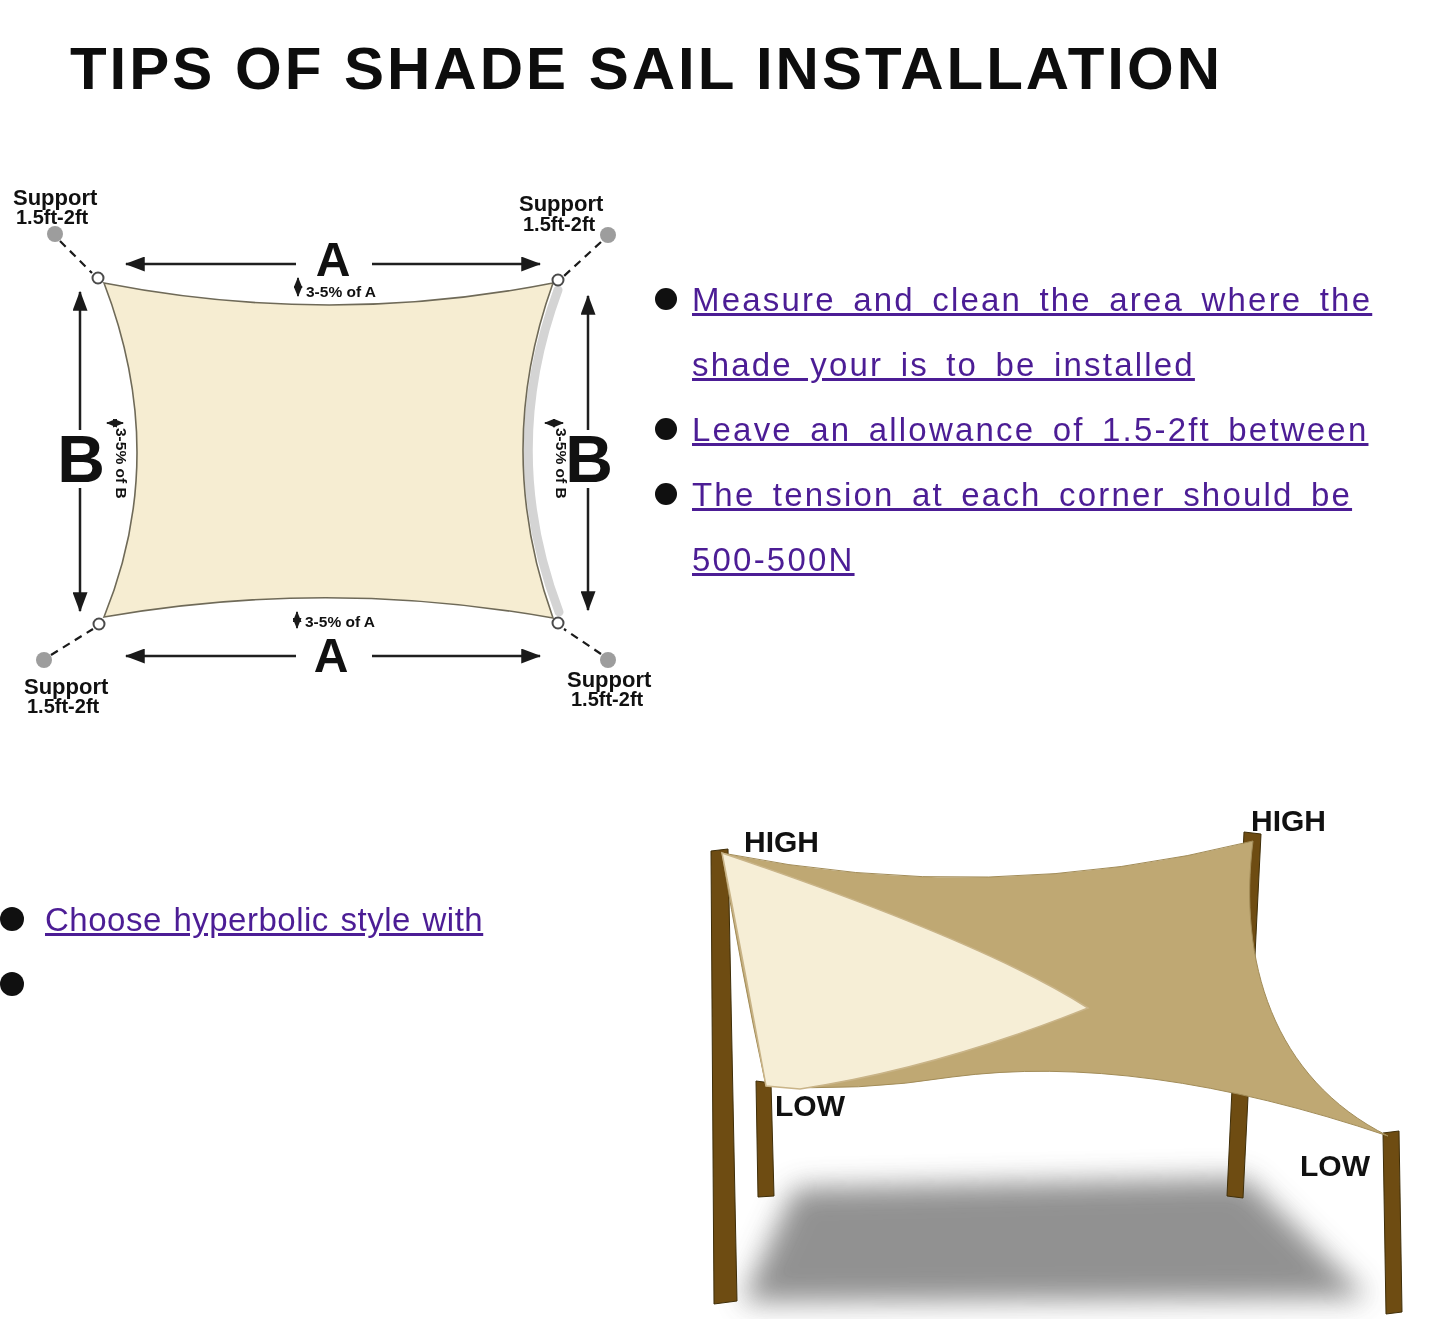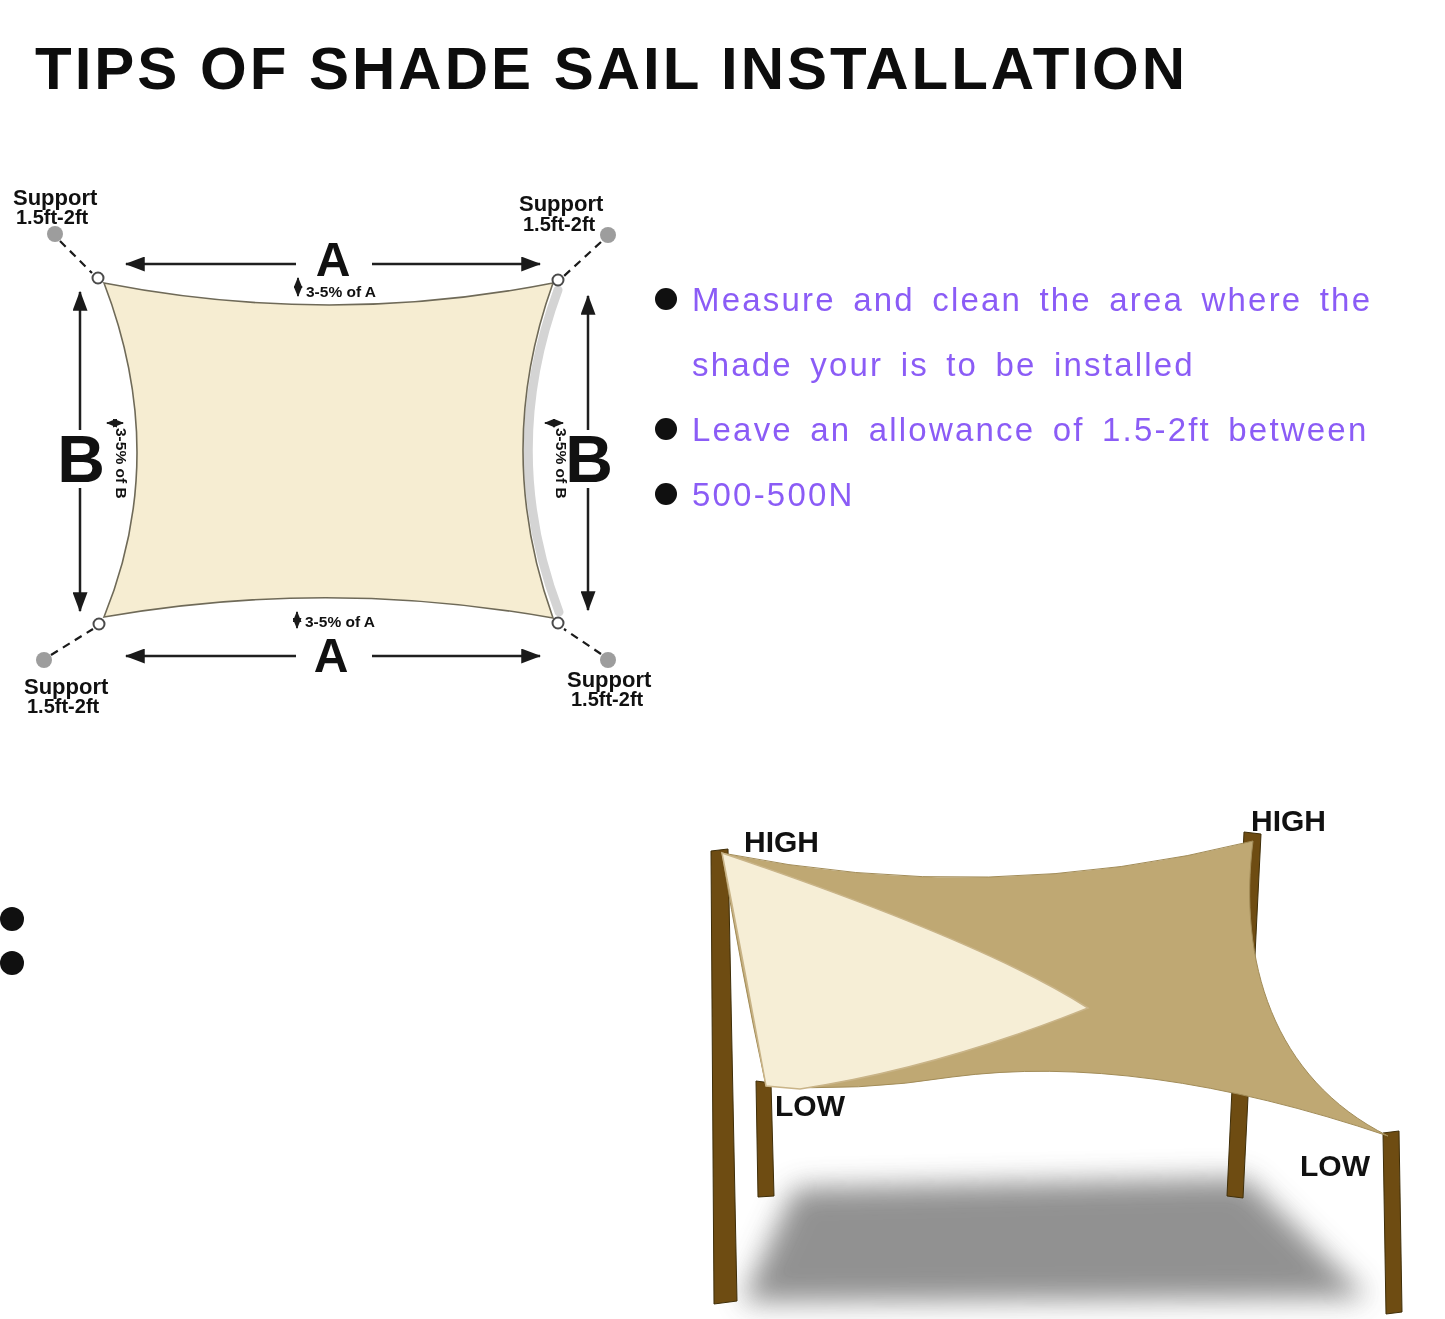--- a/index.html
+++ b/index.html
@@ -1,25 +1,25 @@
 <!DOCTYPE html>
 <html><head>
 <meta charset="utf-8">
 <style>
   html,body{margin:0;padding:0;background:#ffffff;}
   #page{position:relative;width:1445px;height:1319px;background:#fff;overflow:hidden;
         font-family:"Liberation Sans","DejaVu Sans",sans-serif;color:#161616;}
   #gfx{position:absolute;left:0;top:0;width:1445px;height:1319px;}
-  .page-title{position:absolute;left:0;top:-6px;width:1223px;text-align:center;
+  .page-title{position:absolute;left:0;top:-6px;width:1223px;text-align:right;
      font-size:60px;font-weight:800;letter-spacing:3px;color:#0d0d0d;white-space:nowrap;}
   .tips{position:absolute;}
   .tip{display:flex;align-items:flex-start;}
   .bullet{flex:none;border-radius:50%;background:#101010;}
   .tlines{min-width:0;}
-  .tline{white-space:nowrap;color:#8b5cf6;}
+  .tline{white-space:nowrap;color:#4c1d95;text-decoration:underline;}
   .tips-right{left:655px;top:267px;}
   .tips-right .bullet{width:22px;height:22px;margin-top:21px;margin-right:15px;}
   .tips-right .tline{font-size:33px;line-height:65px;letter-spacing:2.2px;word-spacing:6px;}
   .tips-left{left:0px;top:887px;}
   .tips-left .bullet{width:24px;height:24px;margin-top:20px;margin-right:21px;}
   .tips-left .tline{font-size:33px;line-height:65px;letter-spacing:0.5px;word-spacing:2px;}
   svg text{font-family:"Liberation Sans","DejaVu Sans",sans-serif;fill:#111;}
   .t-support{font-size:22px;font-weight:700;}
   .t-dist{font-size:20px;font-weight:700;}
   .t-letter{font-size:48px;font-weight:700;}
@@ -145,29 +145,31 @@
     </div>
     <div class="tip">
       <span class="bullet"></span>
       <div class="tlines">
         <div class="tline">Leave an allowance of 1.5-2ft between</div>
       </div>
     </div>
     <div class="tip">
       <span class="bullet"></span>
       <div class="tlines">
+        <div class="tline">The tension at each corner should be</div>
         <div class="tline">500-500N</div>
       </div>
     </div>
   </div>
 
   <div class="tips tips-left">
     <div class="tip">
       <span class="bullet"></span>
       <div class="tlines">
+        <div class="tline">Choose hyperbolic style with</div>
       </div>
     </div>
     <div class="tip">
       <span class="bullet"></span>
     </div>
   </div>
 
 </div>
 
 </body></html>

